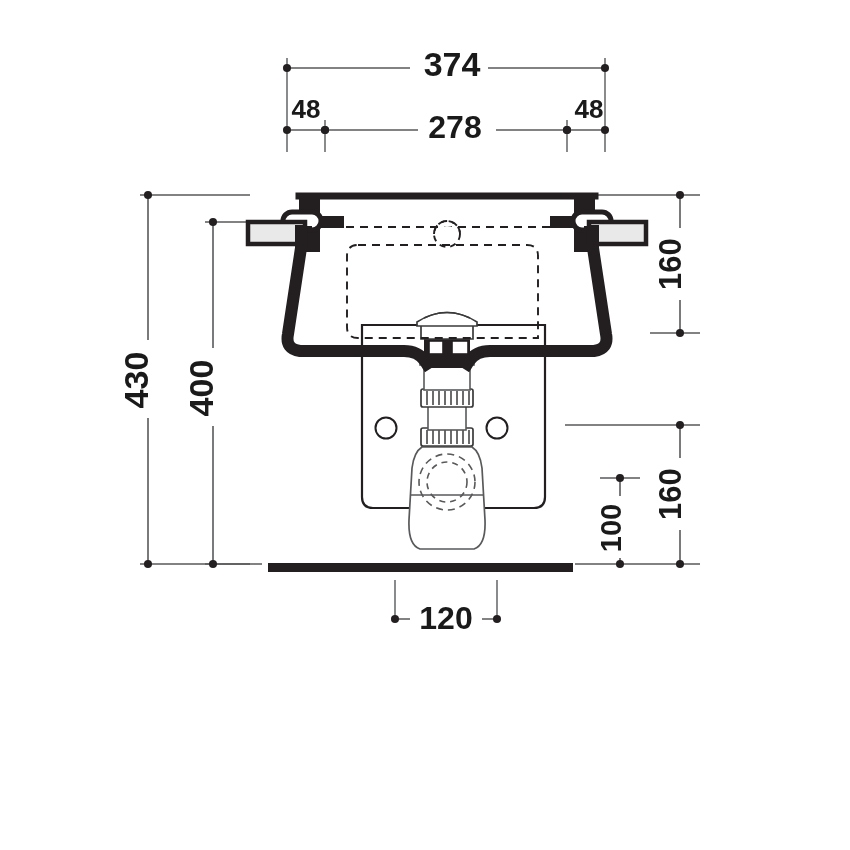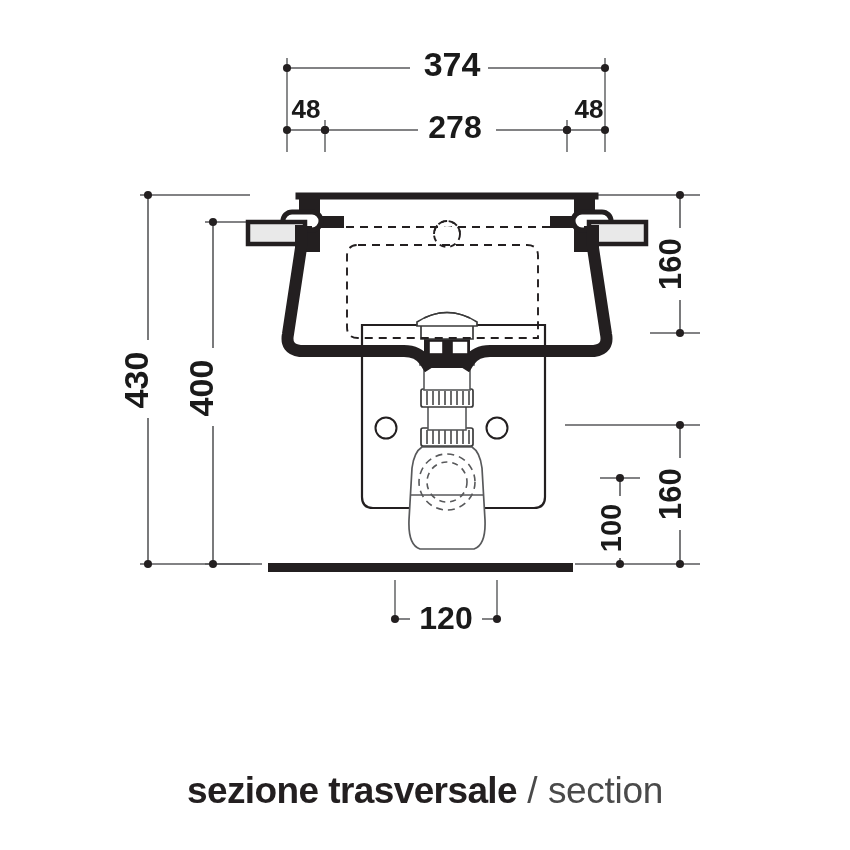--- a/index.html
+++ b/index.html
@@ -340,17 +340,14 @@
                Q 347 245 358 245 Z"></path>
     </g>
 
     <circle cx="447" cy="234" r="13" fill="none" stroke="#231f20" stroke-width="1.9" stroke-dasharray="6 5"></circle>
 
     <path d="M 435 234 A 13 13 0 0 1 459 234" fill="#ffffff" stroke="none"></path>
     <path d="M 434 234 A 13 13 0 0 1 460 234" fill="none" stroke="#231f20" stroke-width="1.9" stroke-dasharray="6 5"></path>
 
   </svg>
 
-  <div class="caption-wrap">
-    <span class="caption-it">sezione trasversale</span><span class="caption-sep"> / </span><span class="caption-en">section</span>
-  </div>
 
 </div>
 
 </body></html>

